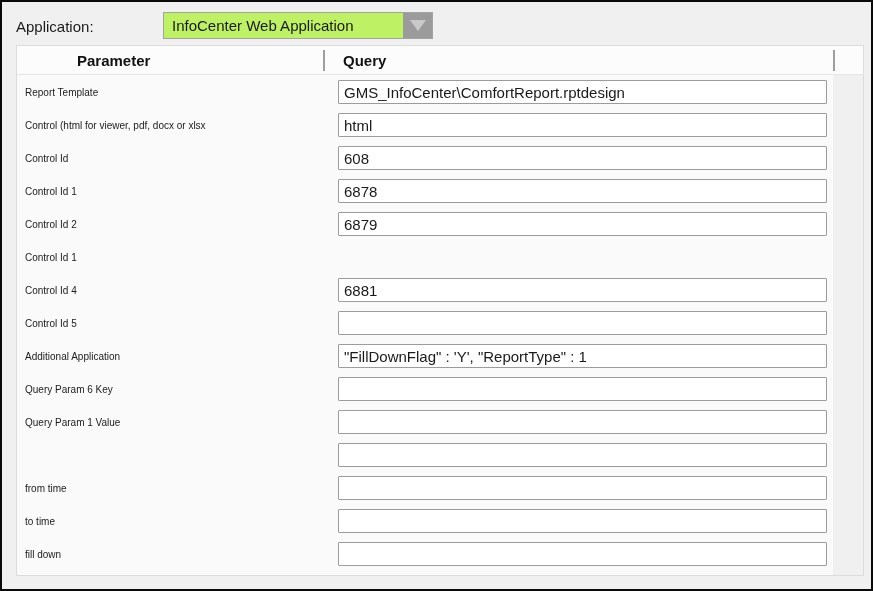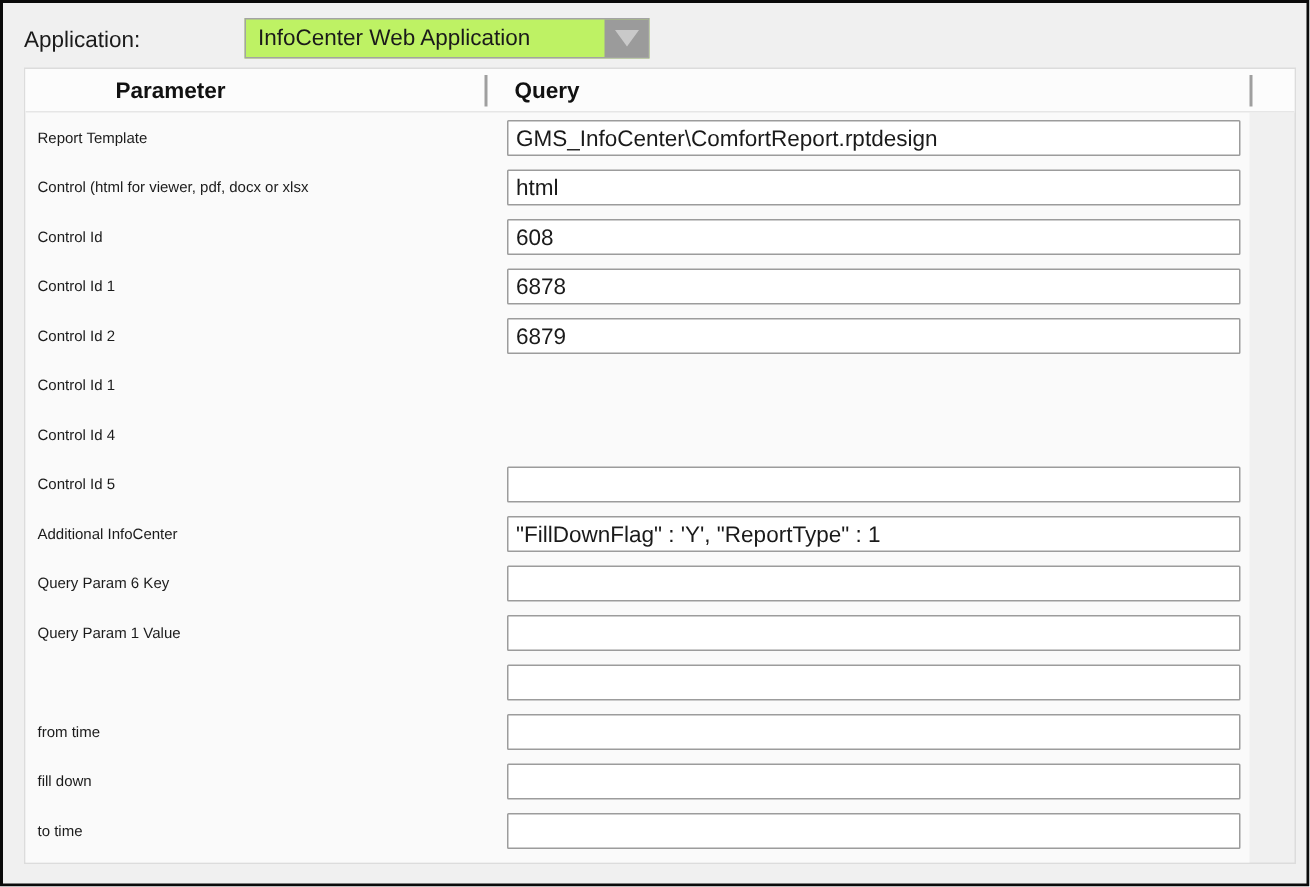--- a/index.html
+++ b/index.html
@@ -179,48 +179,49 @@
         </div>
         <div class="grid-row">
           <span class="param-label">Control Id 2</span>
           <input type="text" class="value-input" value="6879" style="">
         </div>
         <div class="grid-row">
           <span class="param-label">Control Id 1</span>
         </div>
         <div class="grid-row">
           <span class="param-label">Control Id 4</span>
+          <input type="text" class="value-input" value="6881" style="">
         </div>
         <div class="grid-row">
           <span class="param-label">Control Id 5</span>
           <input type="text" class="value-input" value="" style="">
         </div>
         <div class="grid-row">
-          <span class="param-label">Additional InfoCenter</span>
+          <span class="param-label">Additional Application</span>
           <input type="text" class="value-input" value="&quot;FillDownFlag&quot; : 'Y', &quot;ReportType&quot; : 1" style="">
         </div>
         <div class="grid-row">
           <span class="param-label">Query Param 6 Key</span>
           <input type="text" class="value-input" value="" style="">
         </div>
         <div class="grid-row">
           <span class="param-label">Query Param 1 Value</span>
           <input type="text" class="value-input" value="" style="">
         </div>
         <div class="grid-row">
           <input type="text" class="value-input" value="" style="">
         </div>
         <div class="grid-row">
           <span class="param-label">from time</span>
           <input type="text" class="value-input" value="" style="">
         </div>
         <div class="grid-row">
+          <span class="param-label">to time</span>
+          <input type="text" class="value-input" value="" style="">
+        </div>
+        <div class="grid-row">
           <span class="param-label">fill down</span>
-          <input type="text" class="value-input" value="" style="">
-        </div>
-        <div class="grid-row">
-          <span class="param-label">to time</span>
           <input type="text" class="value-input" value="" style="">
         </div>
       </div>
   </div>
 
 </div>
 
 </body></html>

